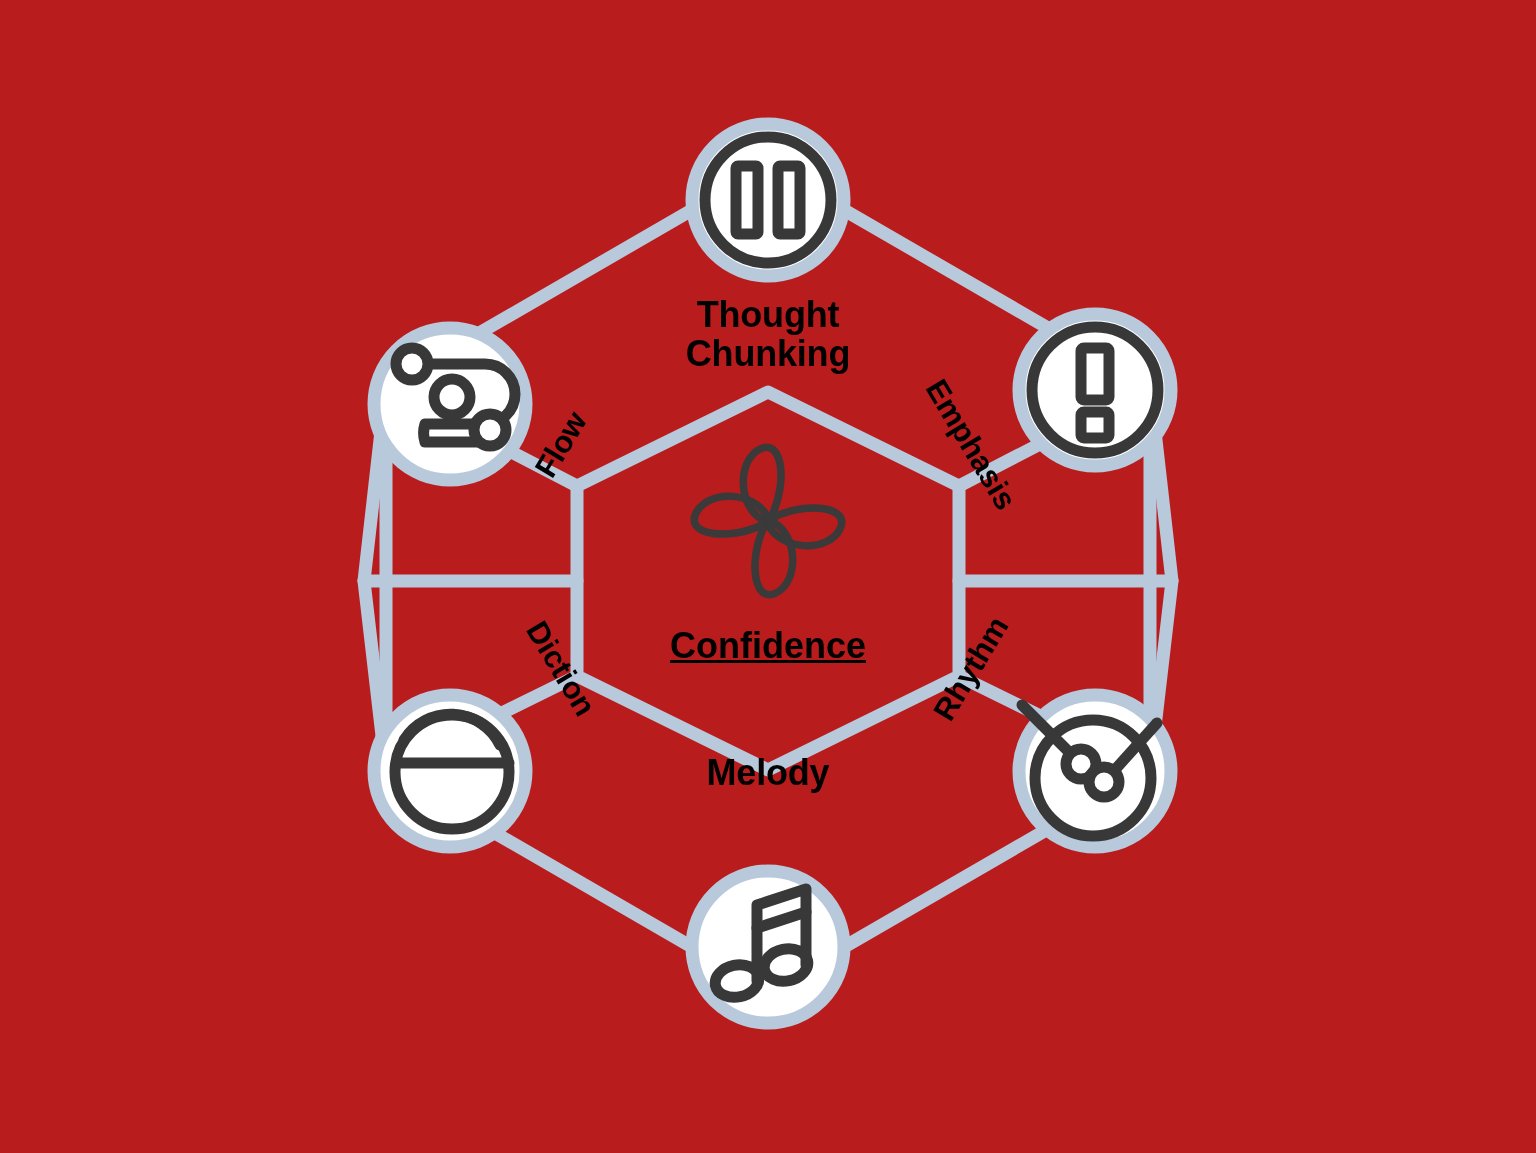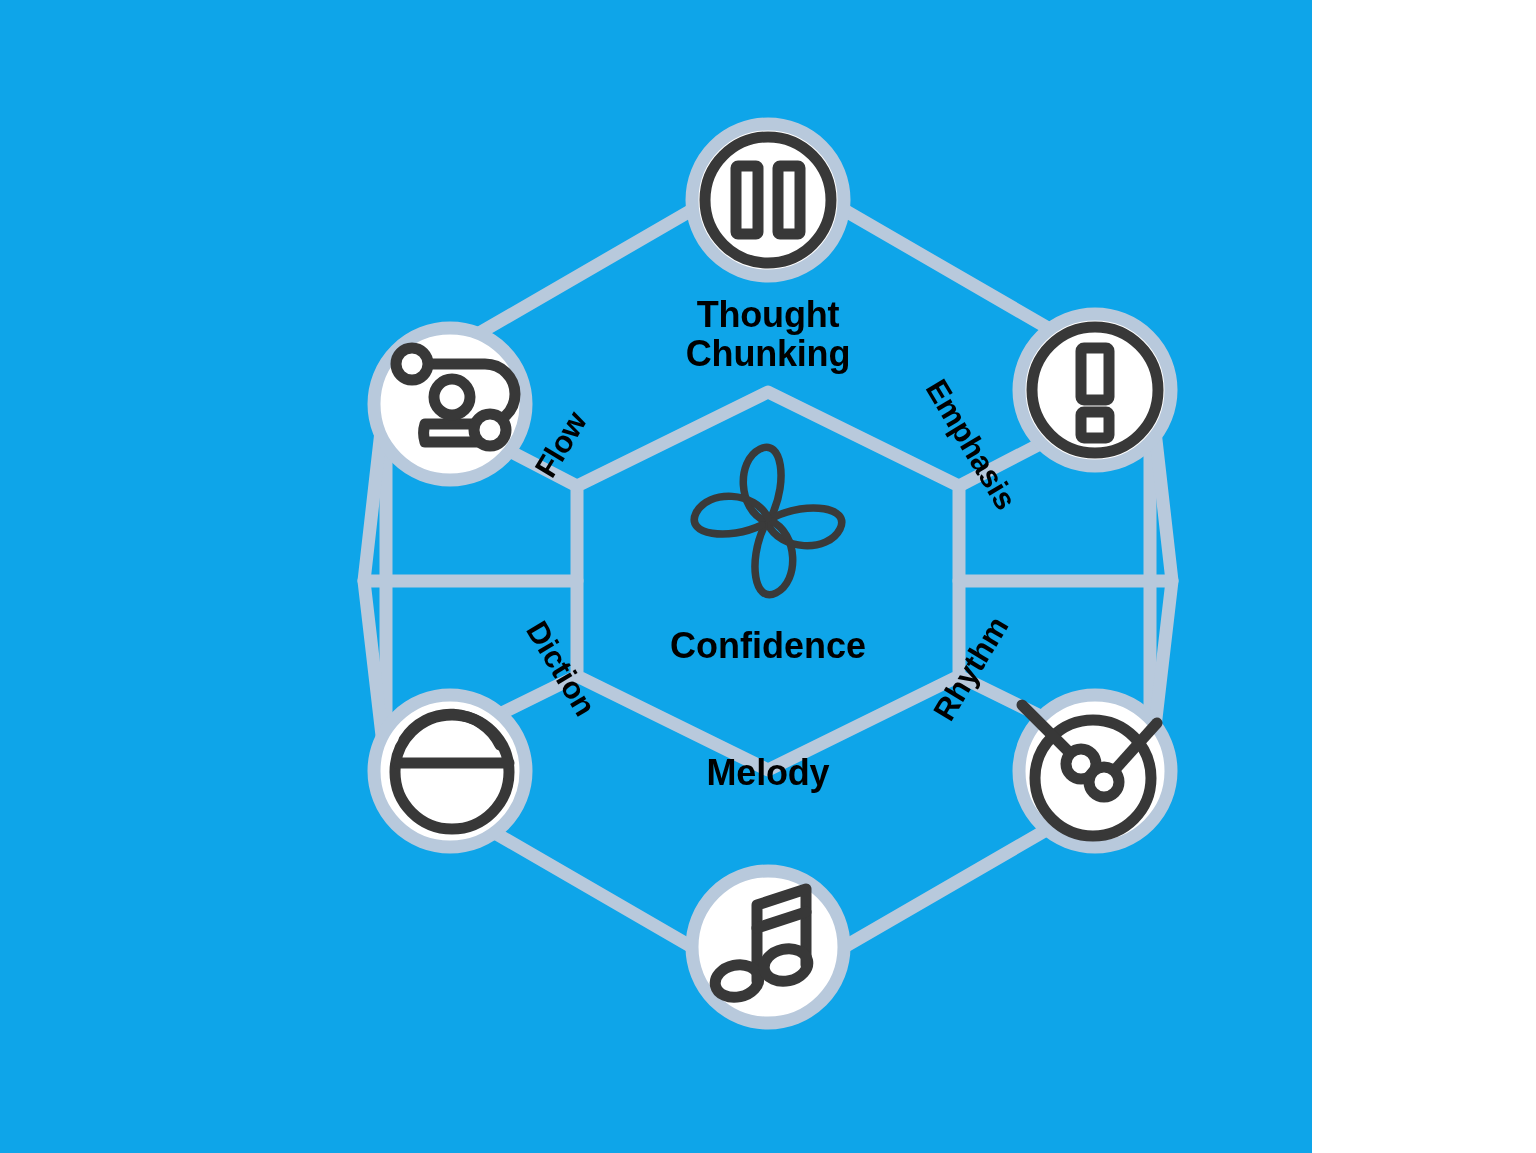--- a/index.html
+++ b/index.html
@@ -8,23 +8,23 @@
     background: #ffffff;
   }
   body {
     width: 1536px;
     height: 1153px;
     overflow: hidden;
     font-family: "Liberation Sans", sans-serif;
   }
   #stage {
     position: relative;
-    width: 1312px;
+    width: 1536px;
     height: 1153px;
-    background: #0ea5e9;
+    background: #b91c1c;
   }
   #diagram {
     position: absolute;
     left: 0;
     top: 0;
     width: 1536px;
     height: 1153px;
   }
   .hexline {
     fill: none;
@@ -105,20 +105,21 @@
   .center-label {
     position: absolute;
     left: 568px;
     top: 625px;
     width: 400px;
     text-align: center;
     font-size: 36px;
     font-weight: bold;
     color: #000000;
     font-family: "Liberation Sans", sans-serif;
+    text-decoration: underline;
   }
 </style>
 </head>
 <body>
 
 <div id="stage">
 
   <svg id="diagram" viewBox="0 0 1536 1153">
 
     <g>

